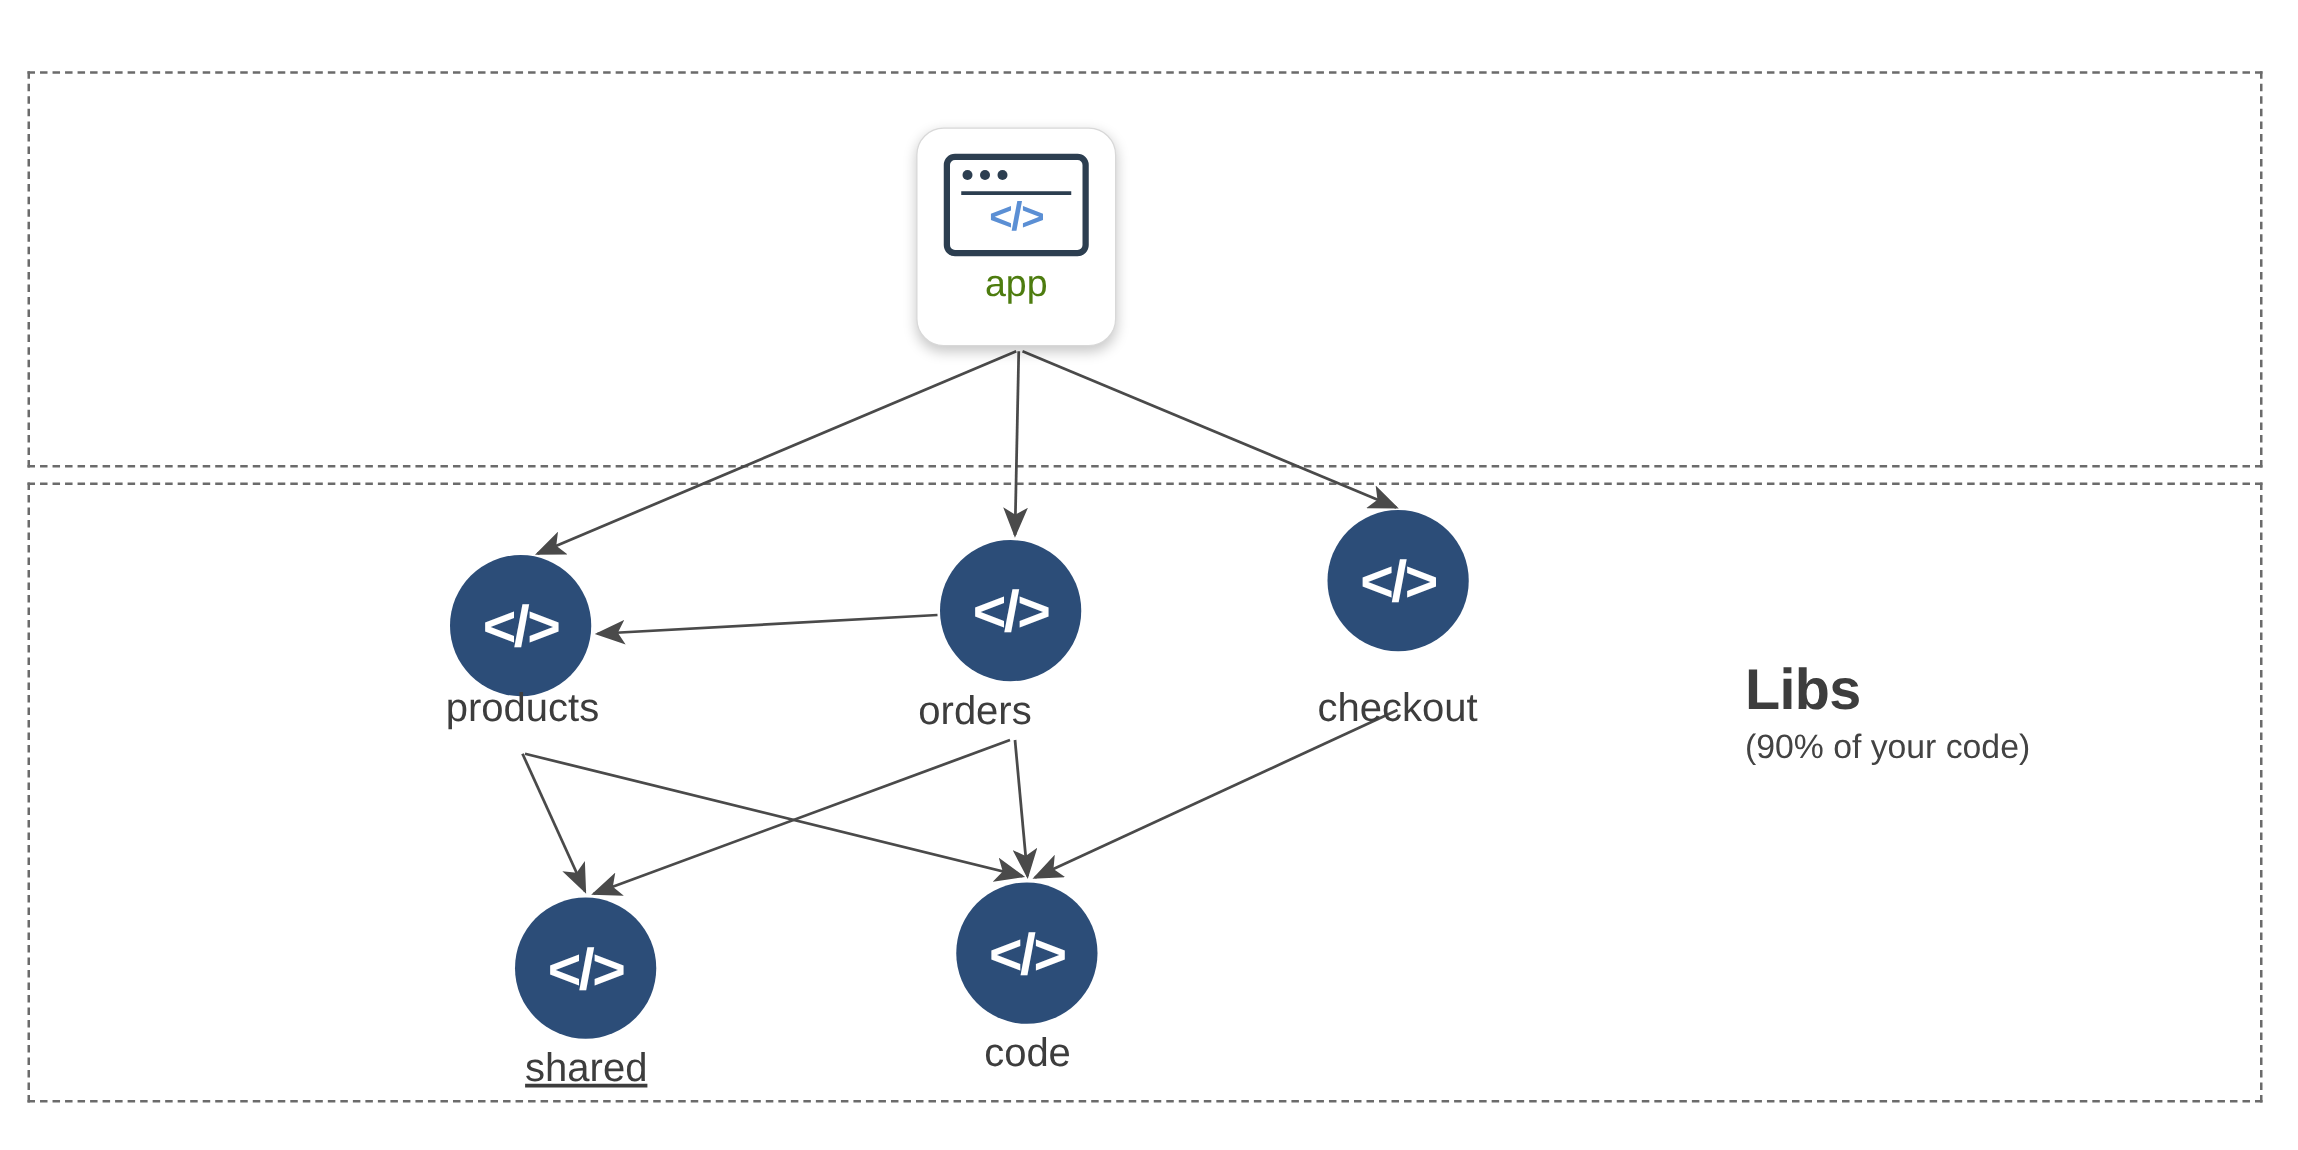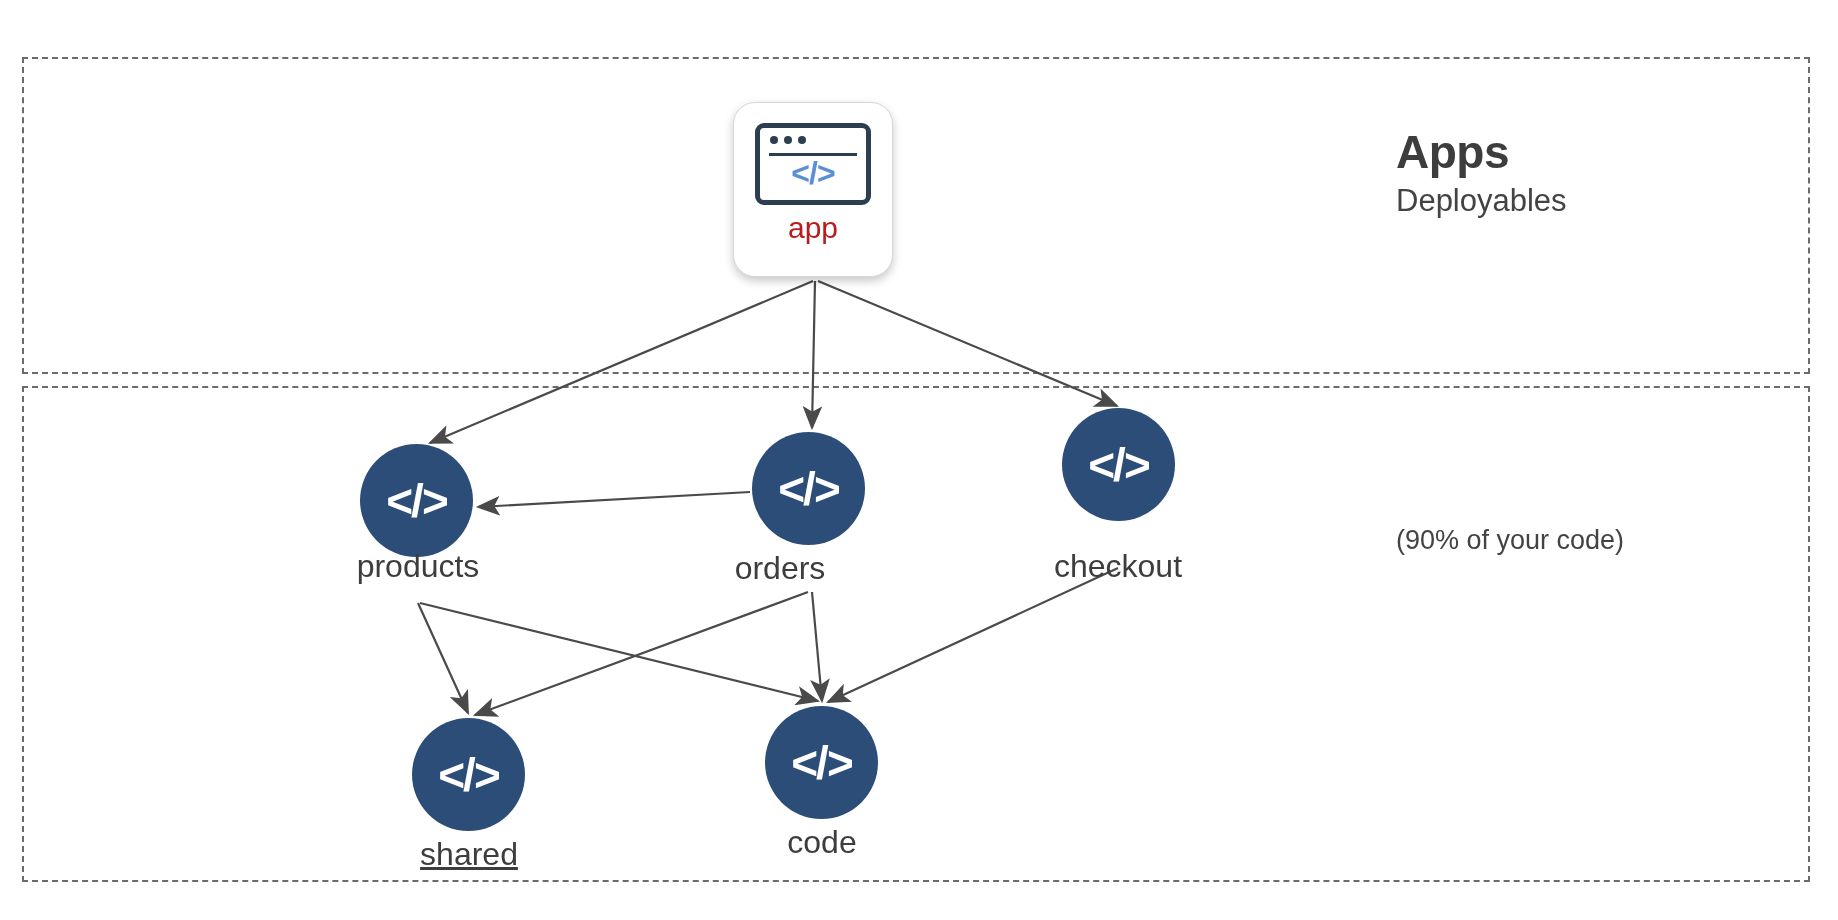--- a/index.html
+++ b/index.html
@@ -103,21 +103,21 @@
   .browser-code {
     font-family: "Liberation Sans", sans-serif;
     font-size: 32px;
     font-weight: 700;
     color: #5b8fd4;
     letter-spacing: -1px;
     margin-top: 18px;
   }
   #node-app .node-label-inner {
     font-size: 30px;
-    color: #b91c1c;
+    color: #4d7c0f;
     margin-top: 6px;
   }
 
   
   .node-circle {
     position: absolute;
     border-radius: 50%;
     background: #2c4d78;
     display: flex;
     align-items: center;
@@ -162,25 +162,22 @@
   #label-core { left: 822px; top: 824px; }
 </style>
 </head>
 <body>
 
 <div id="stage">
 
   <div class="zone" id="zone-apps"></div>
   <div class="zone" id="zone-libs"></div>
 
-  <div class="zone-caption" id="caption-apps">
-    <span class="zc-title">Apps</span>
-    <span class="zc-sub">Deployables</span>
-  </div>
   <div class="zone-caption" id="caption-libs">
+    <span class="zc-title">Libs</span>
     <span class="zc-sub">(90% of your code)</span>
   </div>
 
   <svg id="edges" viewBox="0 0 1838 920" xmlns="http://www.w3.org/2000/svg">
     <defs>
       <marker id="arrowhead" markerWidth="11" markerHeight="9" refX="10" refY="4.5" orient="auto" markerUnits="strokeWidth">
         <path d="M0,0 L11,4.5 L0,9 L2.6,4.5 Z" fill="#4a4a4a"></path>
       </marker>
     </defs>
 

